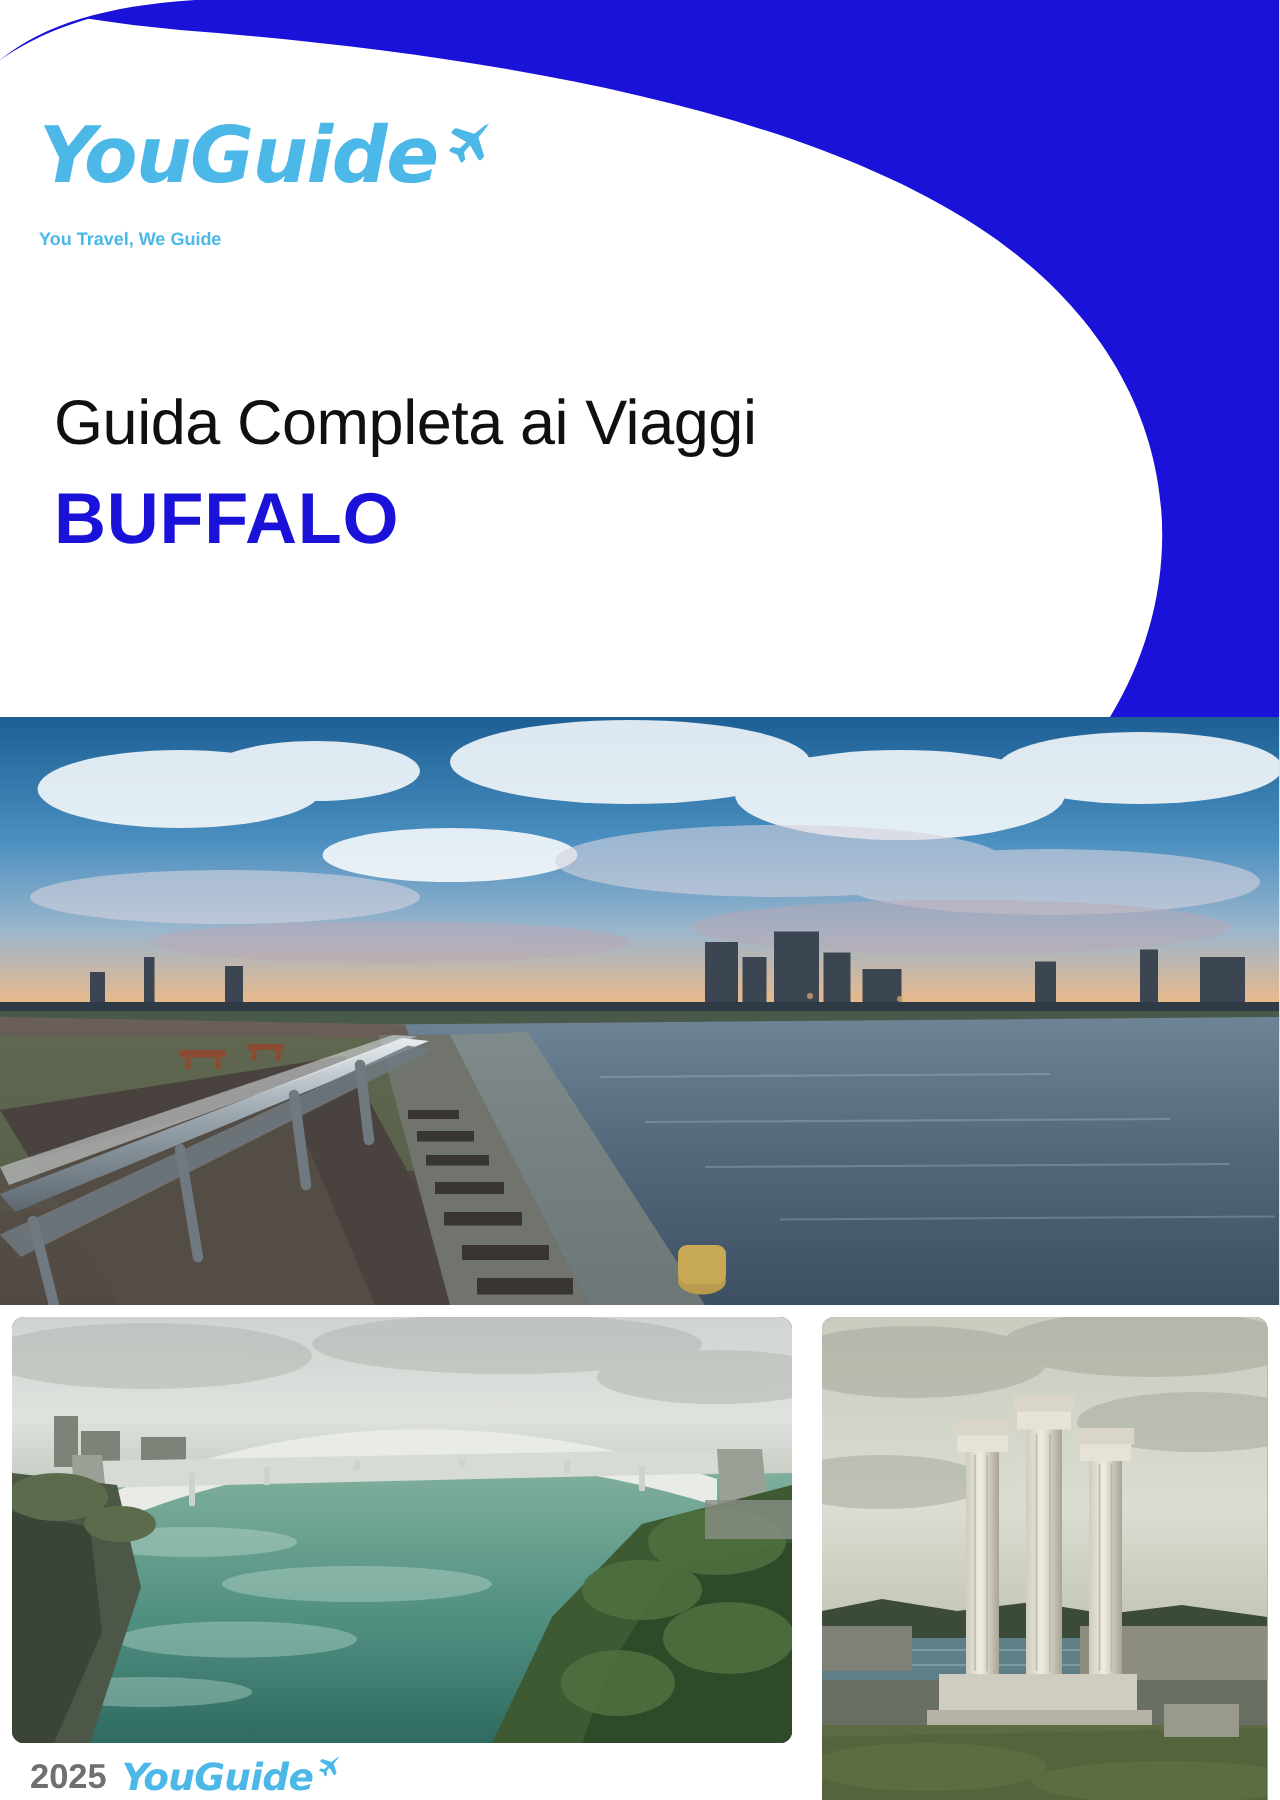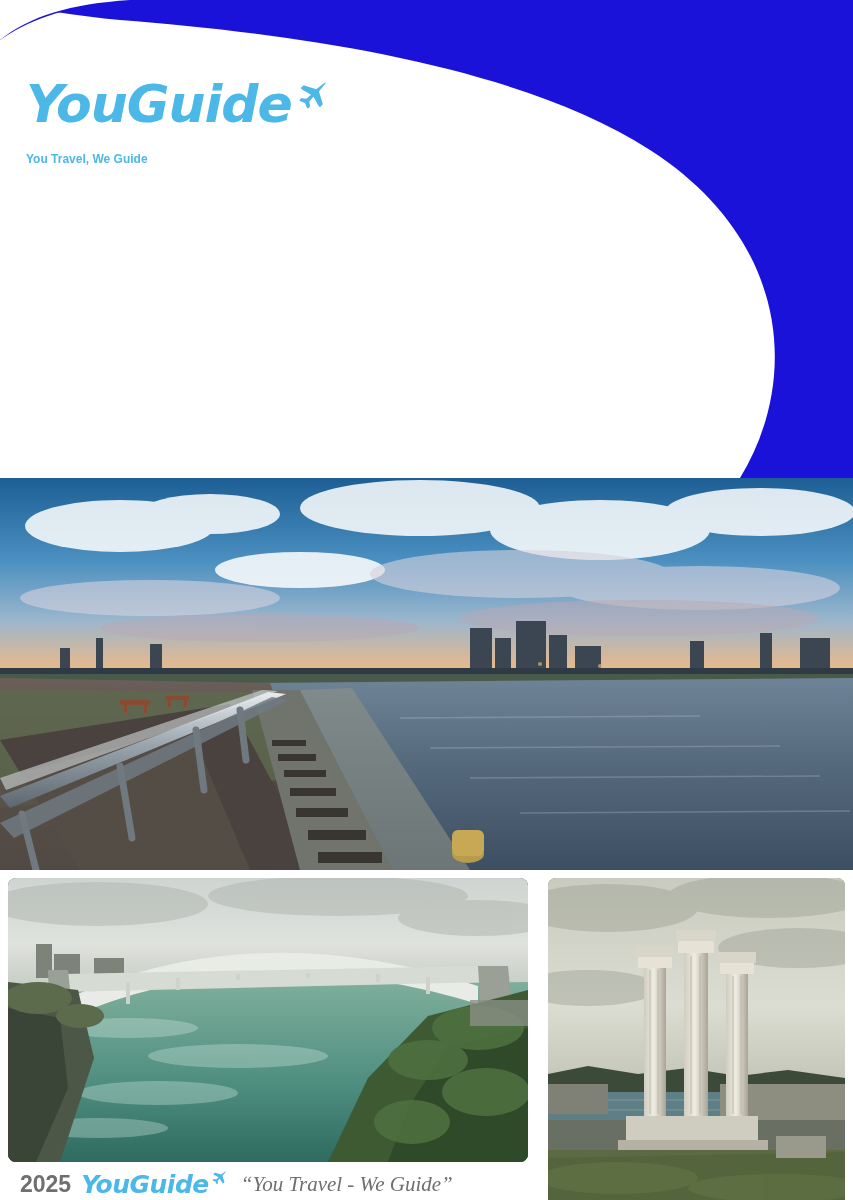--- a/index.html
+++ b/index.html
@@ -189,20 +189,24 @@
         <span>YouGuide</span>
         <span class="plane-icon">
           <svg width="34" height="34" viewBox="0 0 24 24" fill="currentColor">
             <path d="M21.5 2.6c-.5-.6-1.4-.7-2-.2l-5.2 4.1-8.4-2.6c-.4-.1-.8 0-1.1.3l-1 1c-.4.4-.3 1.1.2 1.4l6.6 3.8-3.3 2.9-2.9-.5c-.3-.1-.6 0-.8.2l-.8.8c-.4.4-.2 1 .3 1.2l3.2 1.3 1.4 3.2c.2.5.9.6 1.2.2l.8-.8c.2-.2.3-.5.2-.8l-.5-2.9 2.9-3.3 3.8 6.6c.3.5 1 .6 1.4.2l1-1c.3-.3.4-.7.3-1.1l-2.6-8.4 4.1-5.2c.5-.6.4-1.5-.2-2z"></path>
           </svg>
         </span>
       </div>
       <div class="brand-tagline">You Travel, We Guide</div>
     </div>
 
+    <div class="title-block">
+      <div class="doc-title">Guida Completa ai Viaggi</div>
+      <div class="doc-city">BUFFALO</div>
+    </div>
   </div>
 
   <div class="hero">
     <svg width="853" height="392" viewBox="0 0 853 392">
       <defs>
         <linearGradient id="sky" x1="0" y1="0" x2="0" y2="1">
           <stop offset="0%" stop-color="#1d5f95"></stop>
           <stop offset="38%" stop-color="#4a8fc0"></stop>
           <stop offset="66%" stop-color="#9ab6cd"></stop>
           <stop offset="88%" stop-color="#e6b98d"></stop>
@@ -456,17 +460,16 @@
     <div class="footer">
       <span class="footer-year">2025</span>
       <span class="footer-logo">
         <span>YouGuide</span>
         <span class="footer-plane">
           <svg width="17" height="17" viewBox="0 0 24 24" fill="currentColor">
             <path d="M21.5 2.6c-.5-.6-1.4-.7-2-.2l-5.2 4.1-8.4-2.6c-.4-.1-.8 0-1.1.3l-1 1c-.4.4-.3 1.1.2 1.4l6.6 3.8-3.3 2.9-2.9-.5c-.3-.1-.6 0-.8.2l-.8.8c-.4.4-.2 1 .3 1.2l3.2 1.3 1.4 3.2c.2.5.9.6 1.2.2l.8-.8c.2-.2.3-.5.2-.8l-.5-2.9 2.9-3.3 3.8 6.6c.3.5 1 .6 1.4.2l1-1c.3-.3.4-.7.3-1.1l-2.6-8.4 4.1-5.2c.5-.6.4-1.5-.2-2z"></path>
           </svg>
         </span>
       </span>
-      <span class="footer-slogan">“You Travel - We Guide”</span>
     </div>
 
   </div>
 </div>
 
 </body></html>

